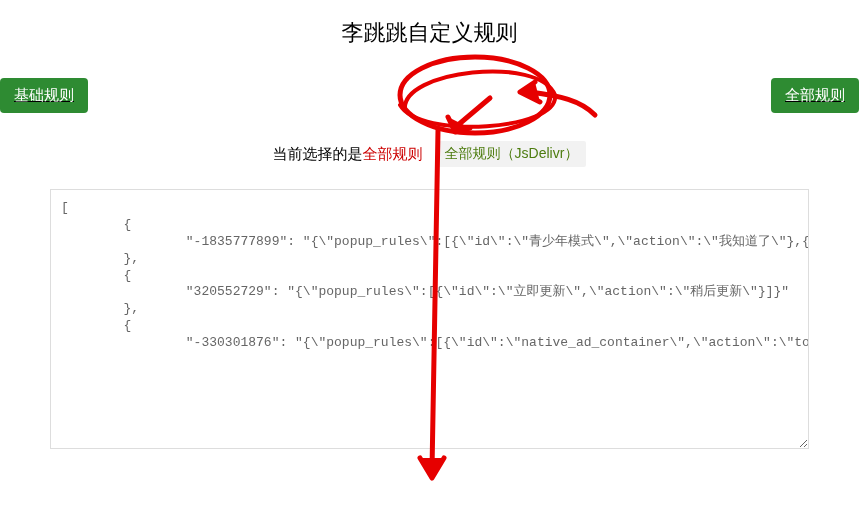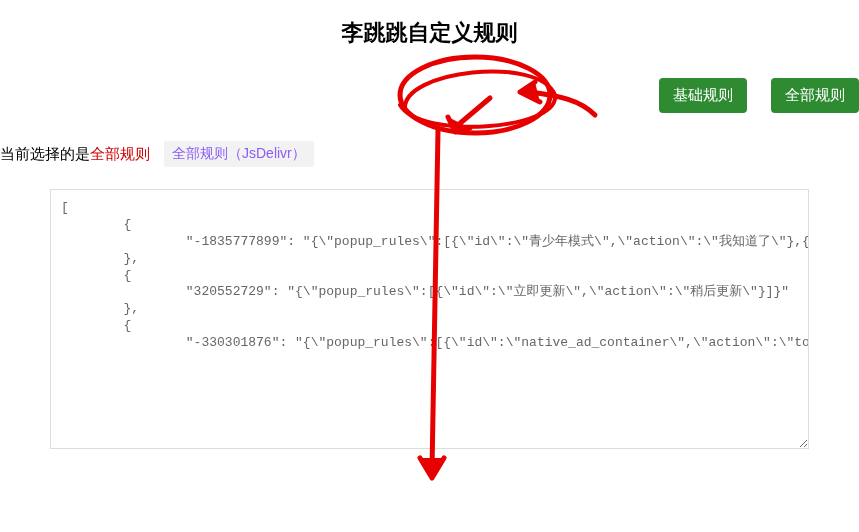--- a/index.html
+++ b/index.html
@@ -13,55 +13,57 @@
       width: 859px;
       height: 532px;
       position: relative;
     }
     .container {
       text-align: center;
       padding-top: 18px;
     }
     .page-title {
       font-size: 22px;
-      font-weight: bold;
+      font-weight: normal;
       color: #000;
       margin-bottom: 30px;
     }
     .buttons-row {
       display: flex;
-      justify-content: flex-end;
-      gap: 24px;
+      justify-content: space-between;
+      gap: 34px;
       margin-bottom: 28px;
+      text-decoration: underline;
     }
     .btn-green {
       background: #2e8b32;
       color: #fff;
       border: none;
       padding: 8px 14px;
       font-size: 15px;
       border-radius: 4px;
       cursor: pointer;
     }
     .current-row {
       display: flex;
+      justify-content: center;
       align-items: center;
       gap: 14px;
       margin-bottom: 22px;
       font-size: 15px;
     }
     .current-prefix {
       color: #000;
     }
     .current-highlight {
       color: #c00;
     }
     .variant-badge {
       background: #f2f2f2;
-      color: #8b5cf6;
+      color: #4d7c0f;
       padding: 4px 8px;
       font-size: 14px;
       border-radius: 2px;
     }
     .textarea-wrap {
       margin: 0 50px;
     }
     .rules-textarea {
       width: 100%;
       height: 260px;

